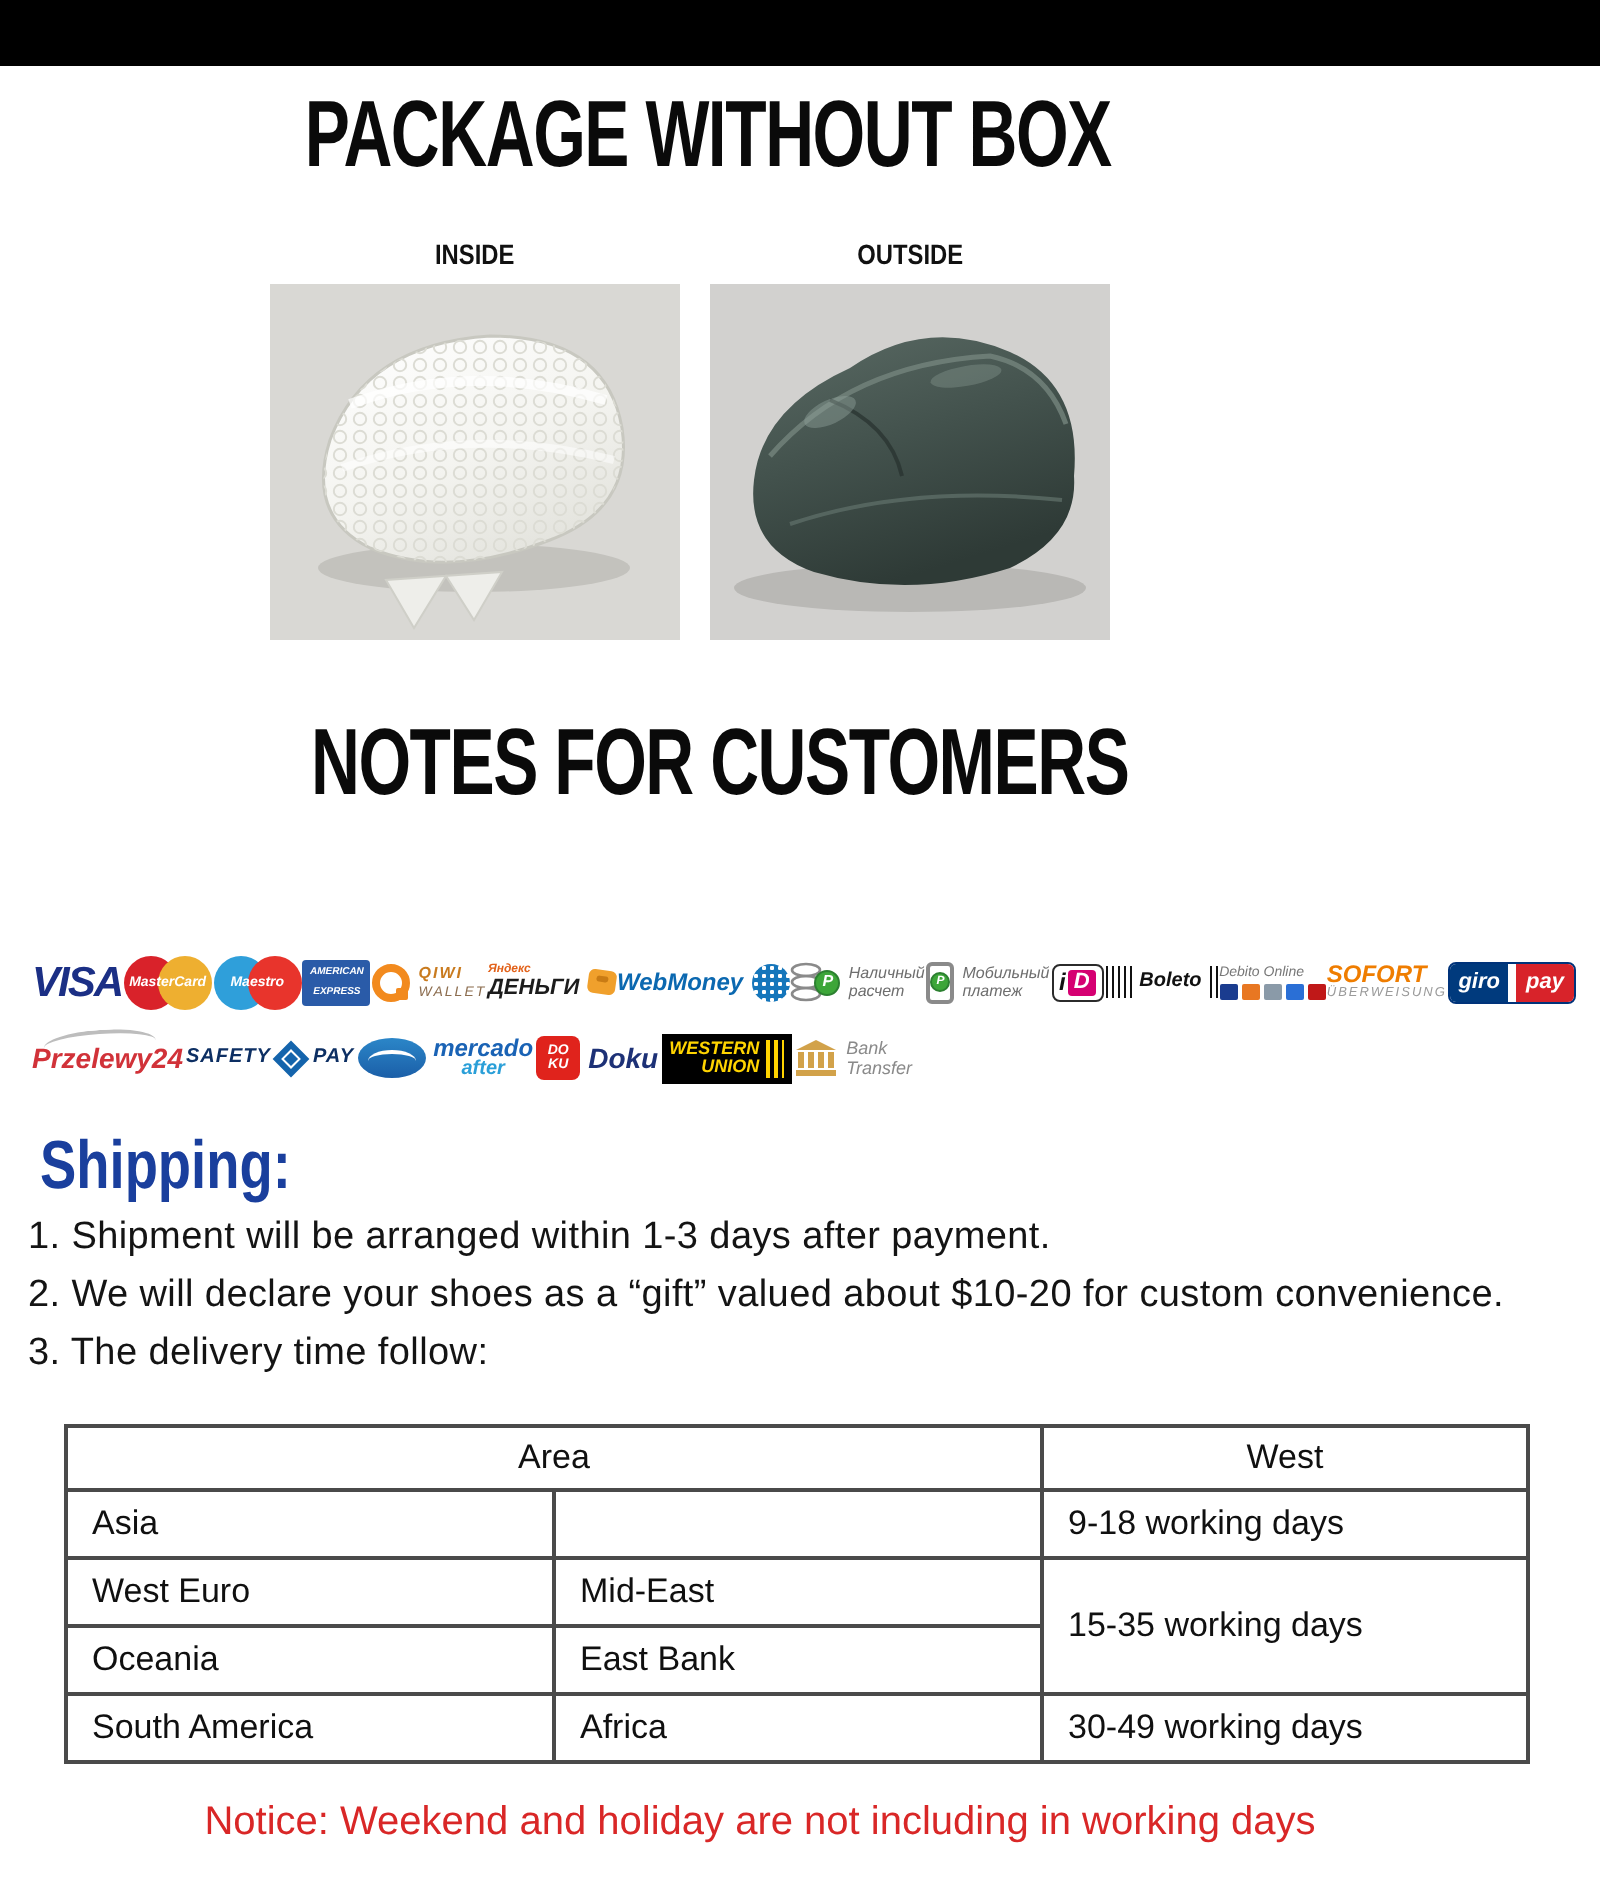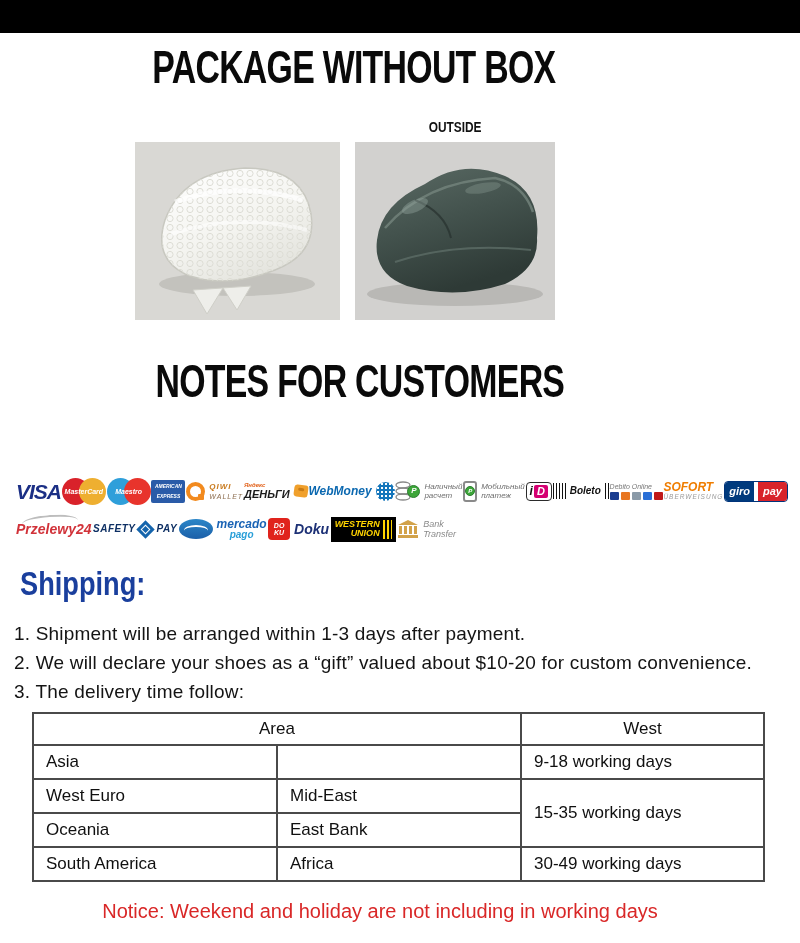--- a/index.html
+++ b/index.html
@@ -122,21 +122,21 @@
   .doku-box em { color:#fff; font-weight:900; font-size:7px; line-height:7px; }
   .doku-label { color:#1d3176; font-weight:900; font-size:14px; }
 
   .wu { background:#000; padding:3px 4px; display:flex; align-items:center; gap:3px; }
   .wu .stack em { color:#ffd400; font-weight:900; font-style:italic; font-size:9px; line-height:9px; text-align:right; }
   .wu-bars { width:9px; height:19px; background:repeating-linear-gradient(90deg,#ffd400 0 2px,#000 2px 4px); }
 
   .bt .stack em { color:#8a8a8a; font-size:9px; line-height:10px; }
 
   
-  .ship-list { position:absolute; left:14px; top:604px; width:780px; font-size:19px; color:#141414;margin-top:15px; }
+  .ship-list { position:absolute; left:14px; top:604px; width:780px; font-size:19px; color:#141414; }
   .ship-list div { line-height:29px; letter-spacing:0.2px; }
 
   
   table.delivery { position:absolute; left:32px; top:712px; width:733px; border-collapse:collapse;
                    font-size:17px; color:#101010; table-layout:fixed; }
   table.delivery th, table.delivery td { border:2px solid #4a4a4a; padding:0 12px; height:34px; font-weight:normal; }
   table.delivery th { text-align:center; height:32px; }
   td.c1 { width:253px; } td.c2 { width:237px; } td.ct, th.ct { width:243px; }
 
   .notice { position:absolute; left:0; top:900px; width:760px; text-align:center; color:#d92727; font-size:20px; }
@@ -146,20 +146,21 @@
 
 <div class="page">
 
   <div class="top-bar"></div>
 
 
   <div class="h1-wrap">
     <span class="h-black">PACKAGE WITHOUT BOX</span>
   </div>
 
+  <div class="img-label lbl-inside"><span>INSIDE</span></div>
   <div class="img-label lbl-outside"><span>OUTSIDE</span></div>
 
   <svg class="pkg-img pkg-inside" width="205" height="178" viewBox="0 0 205 178">
     <defs>
       <linearGradient id="pg" x1="0" y1="0" x2="0.6" y2="1">
         <stop offset="0" stop-color="#ffffff"></stop>
           <stop offset="0.6" stop-color="#f4f4f0"></stop>
           <stop offset="1" stop-color="#e4e4de"></stop>
       </linearGradient>
       <pattern id="bub" width="10" height="9" patternUnits="userSpaceOnUse">
@@ -296,21 +297,21 @@
       </span>
     <span class="pi sp">
         <em>SAFETY</em>
         <i class="diamond"></i>
         <em>PAY</em>
       </span>
     <span class="pi mp">
         <i class="mp-ellipse"></i>
         <span class="stack">
           <em class="t1">mercado</em>
-          <em class="t2">pago</em>
+          <em class="t2">after</em>
         </span>
       </span>
     <span class="pi doku">
         <i class="doku-box">
           <em>DO</em>
           <em>KU</em>
         </i>
         <em class="doku-label">Doku</em>
       </span>
     <span class="pi wu">

